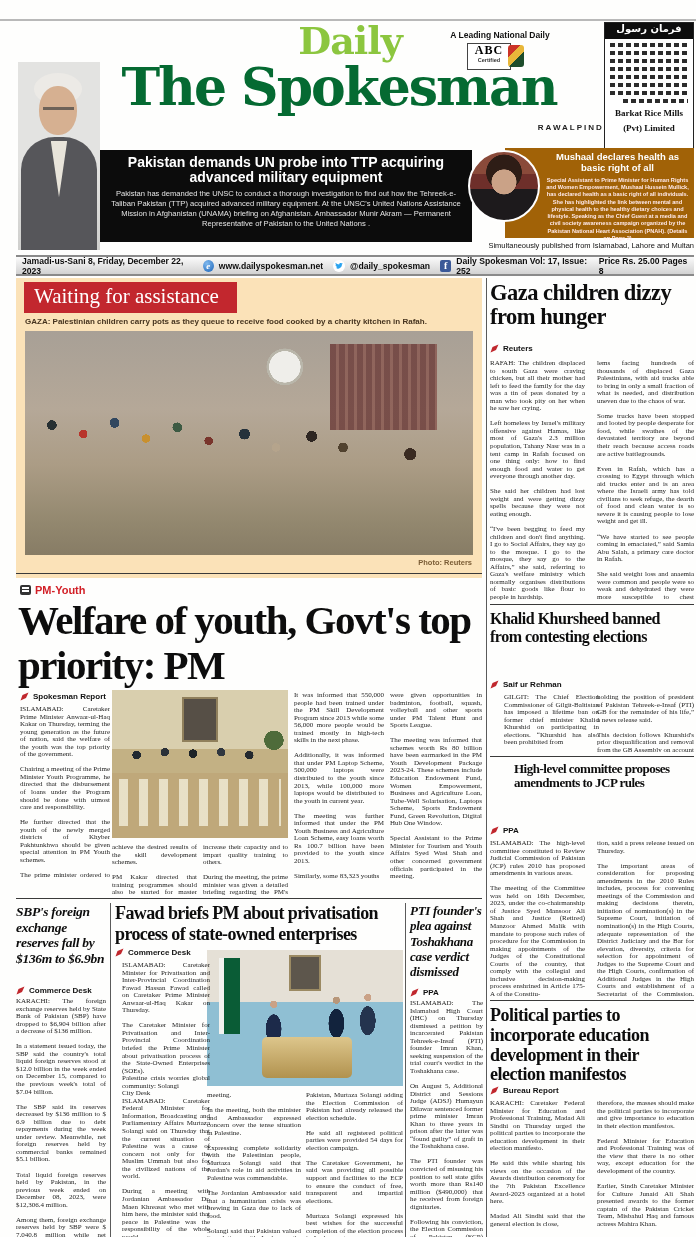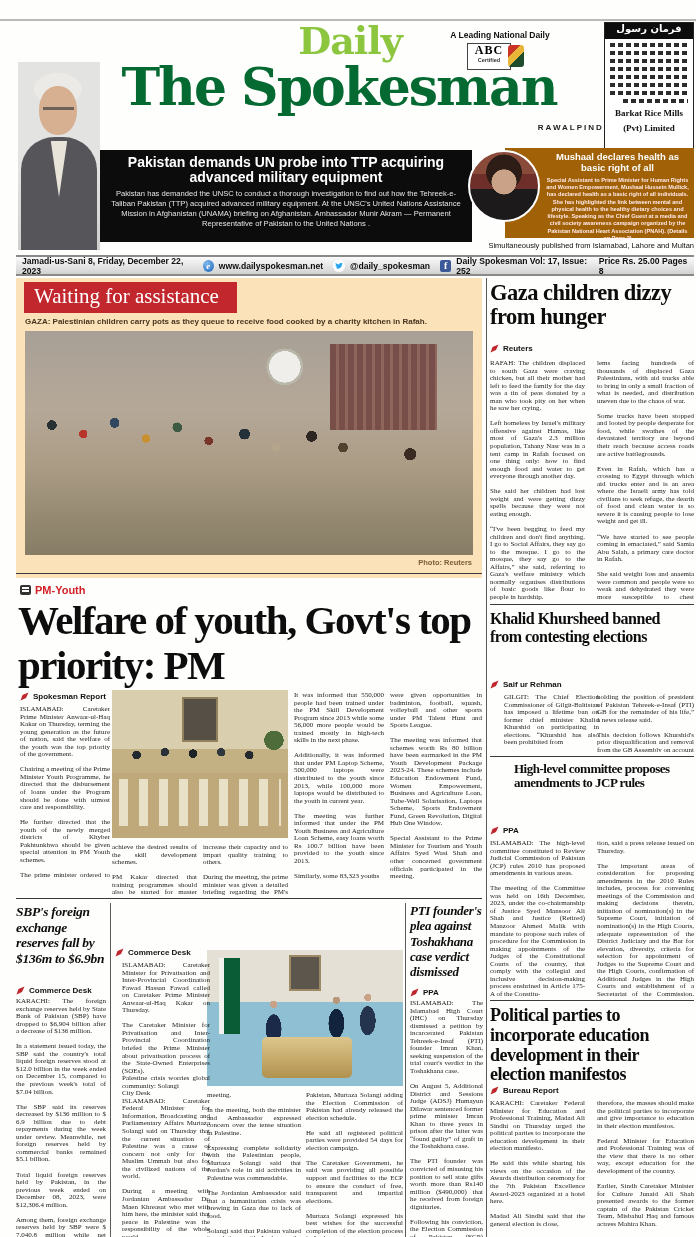--- a/index.html
+++ b/index.html
@@ -360,20 +360,21 @@
   <div class="abs body-txt sbp-body">KARACHI: The foreign exchange reserves held by State Bank of Pakistan (SBP) have dropped to $6,904 billion after a decrease of $136 million.
 
 In a statement issued today, the SBP said the country's total liquid foreign reserves stood at $12.0 billion in the week ended on December 15, compared to the previous week's total of $7.04 billion.
 
 The SBP said its reserves decreased by $136 million to $ 6.9 billion due to debt repayments during the week under review. Meanwhile, net foreign reserves held by commercial banks remained $5.1 billion.
 
 Total liquid foreign reserves held by Pakistan, in the previous week ended on December 08, 2023, were $12,306.4 million.
 
 Among them, foreign exchange reserves held by SBP were $ 7,040.8 million while net foreign reserves</div>
 
+  <div class="abs hl fawad-h">Fawad briefs PM about privatisation process of state-owned enterprises</div>
   <div class="abs byline fawad-by">
     <svg class="pen" viewBox="0 0 9 9">
         <path d="M0.5 8.5 L2.5 3 L8.5 0.5 L6 6 Z" fill="#c0272d"></path>
       </svg>
     <span>Commerce Desk</span>
   </div>
   <div class="abs fawad-photo">
     <div class="flag"></div>
     <div class="frame"></div>
     <div class="table"></div>

